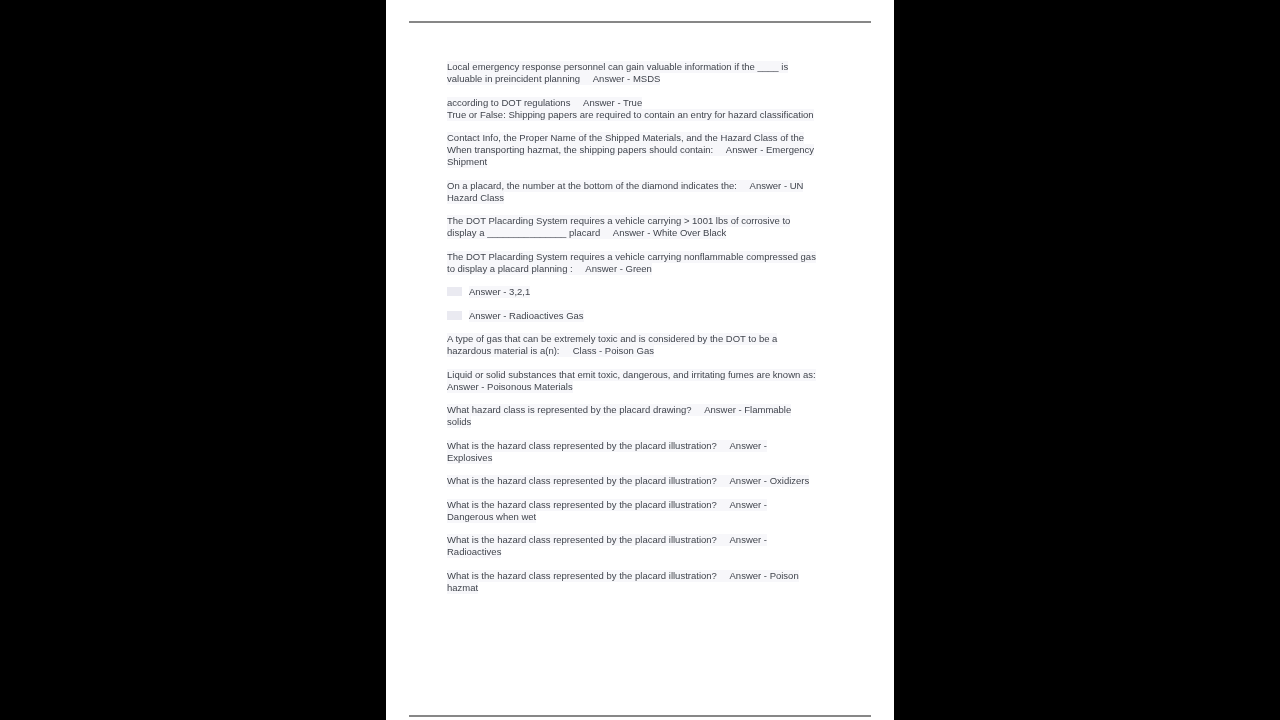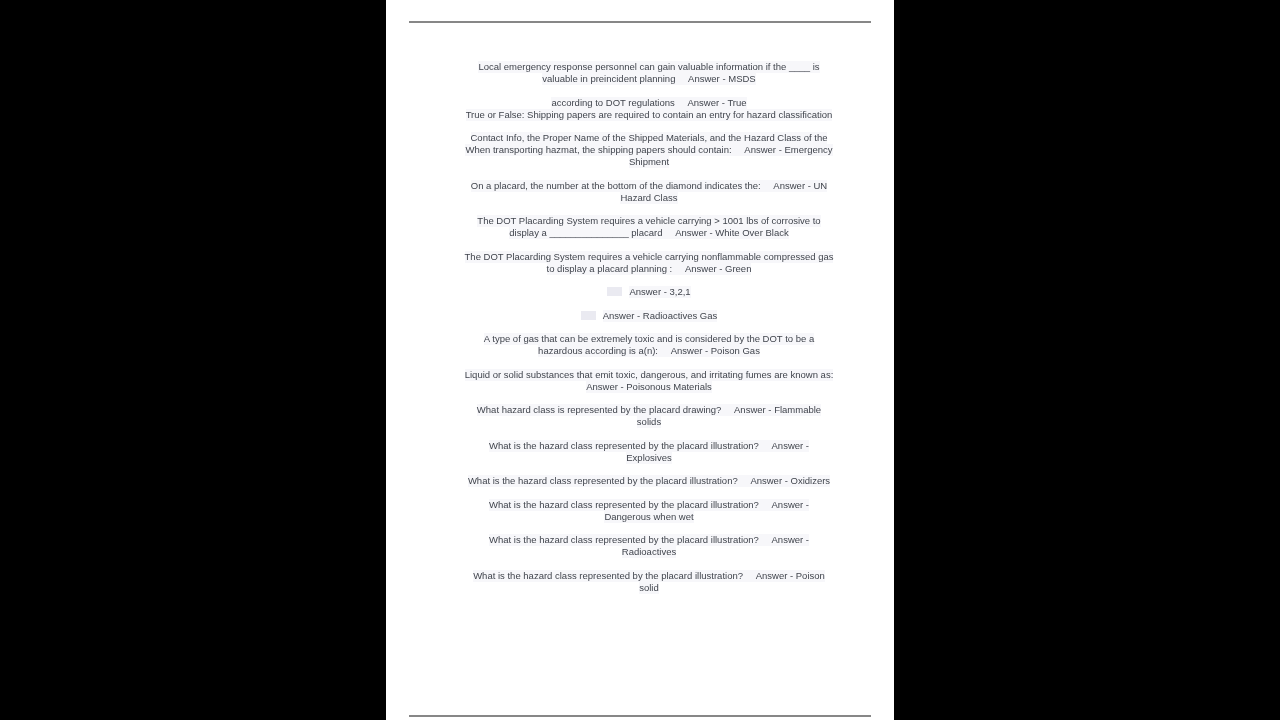--- a/index.html
+++ b/index.html
@@ -6,21 +6,20 @@
   html, body {
     width: 1280px; height: 720px;
     background: #000000;
     overflow: hidden;
     font-family: "Liberation Sans", "DejaVu Sans", sans-serif;
   }
   .stage {
     position: relative;
     width: 1280px; height: 720px;
     background: var(--bg-color, #000);
-    text-align: center;
   }
   .paper {
     position: absolute;
     left: 386px; top: 0;
     width: 508px; height: 720px;
     background: var(--paper-color, #fff);
   }
   .rule {
     position: absolute;
     left: 23px;
@@ -85,21 +84,21 @@
           <div class="line"><span class="line-text">to display a placard planning :     Answer - Green</span></div>
         </div>
         <div class="qa-item">
           <div class="line"><span class="redacted-box"></span><span class="line-text">Answer - 3,2,1</span></div>
         </div>
         <div class="qa-item">
           <div class="line"><span class="redacted-box"></span><span class="line-text">Answer - Radioactives Gas</span></div>
         </div>
         <div class="qa-item">
           <div class="line"><span class="line-text">A type of gas that can be extremely toxic and is considered by the DOT to be a</span></div>
-          <div class="line"><span class="line-text">hazardous according is a(n):     Answer - Poison Gas</span></div>
+          <div class="line"><span class="line-text">hazardous material is a(n):     Class - Poison Gas</span></div>
         </div>
         <div class="qa-item">
           <div class="line"><span class="line-text">Liquid or solid substances that emit toxic, dangerous, and irritating fumes are known as:</span></div>
           <div class="line"><span class="line-text">Answer - Poisonous Materials</span></div>
         </div>
         <div class="qa-item">
           <div class="line"><span class="line-text">What hazard class is represented by the placard drawing?     Answer - Flammable</span></div>
           <div class="line"><span class="line-text">solids</span></div>
         </div>
         <div class="qa-item">
@@ -112,18 +111,18 @@
         <div class="qa-item">
           <div class="line"><span class="line-text">What is the hazard class represented by the placard illustration?     Answer -</span></div>
           <div class="line"><span class="line-text">Dangerous when wet</span></div>
         </div>
         <div class="qa-item">
           <div class="line"><span class="line-text">What is the hazard class represented by the placard illustration?     Answer -</span></div>
           <div class="line"><span class="line-text">Radioactives</span></div>
         </div>
         <div class="qa-item">
           <div class="line"><span class="line-text">What is the hazard class represented by the placard illustration?     Answer - Poison</span></div>
-          <div class="line"><span class="line-text">solid</span></div>
+          <div class="line"><span class="line-text">hazmat</span></div>
         </div>
       </div>
     <div class="rule bottom"></div>
   </div>
 </div>
 
 </body></html>

